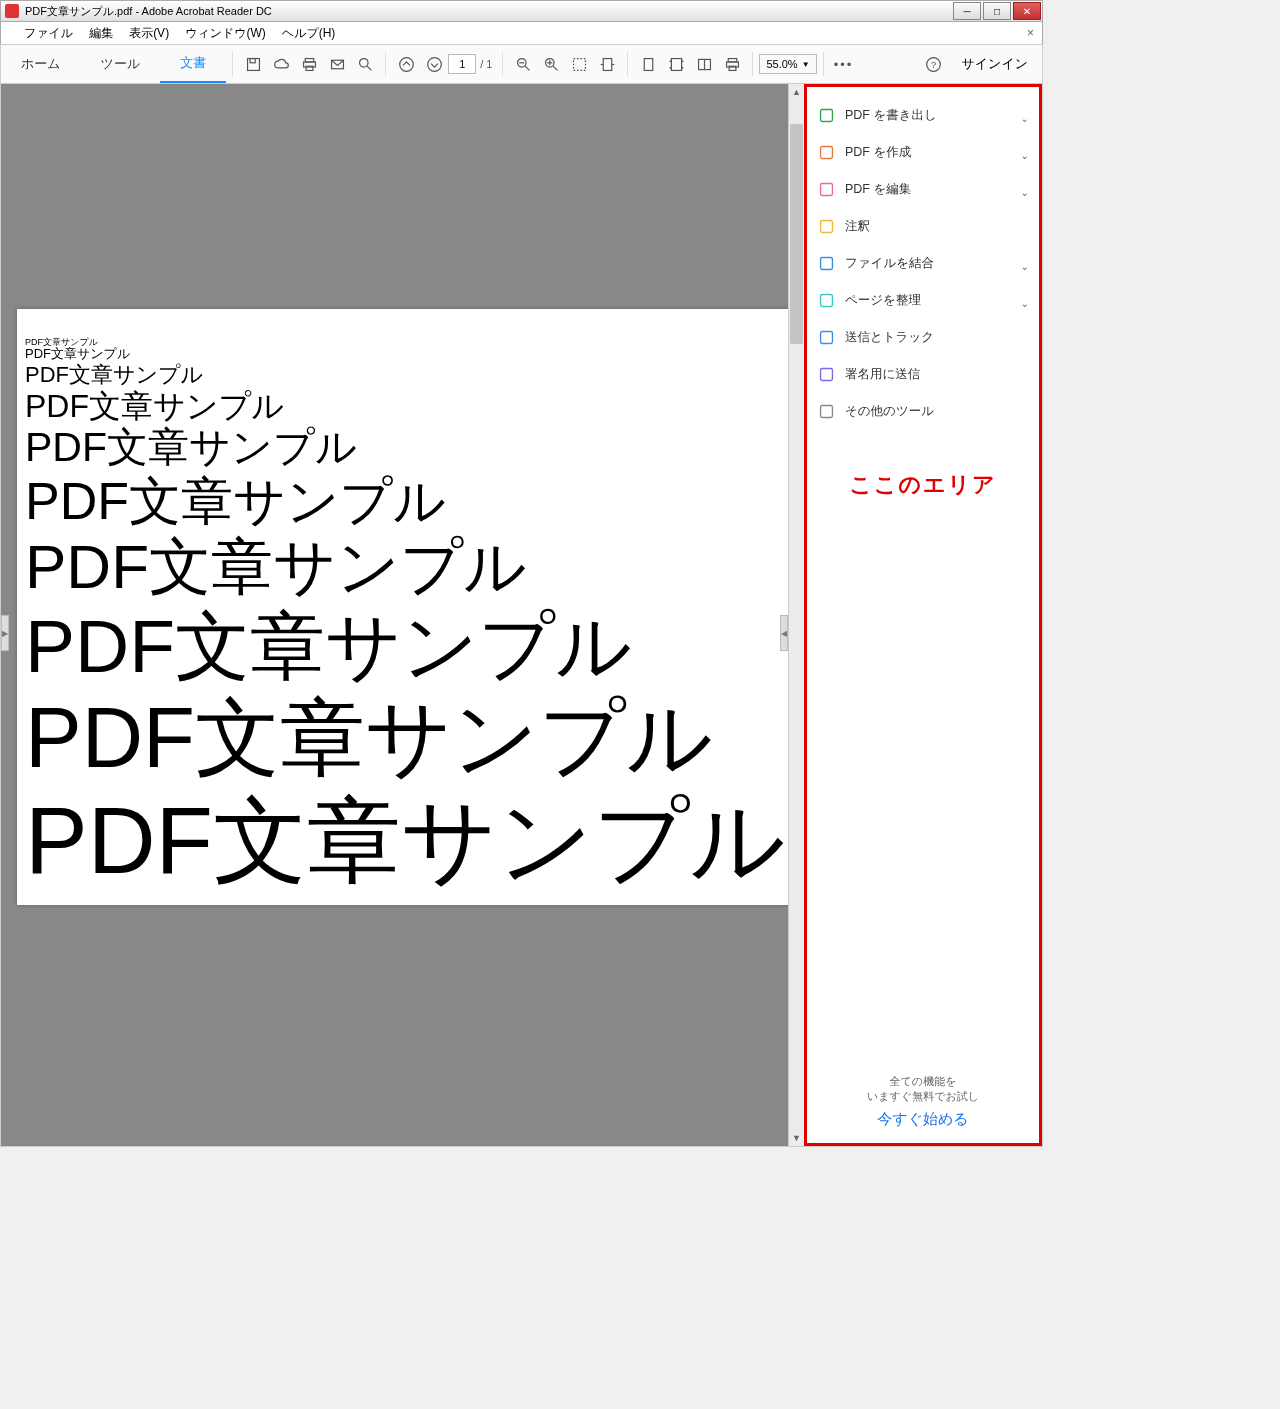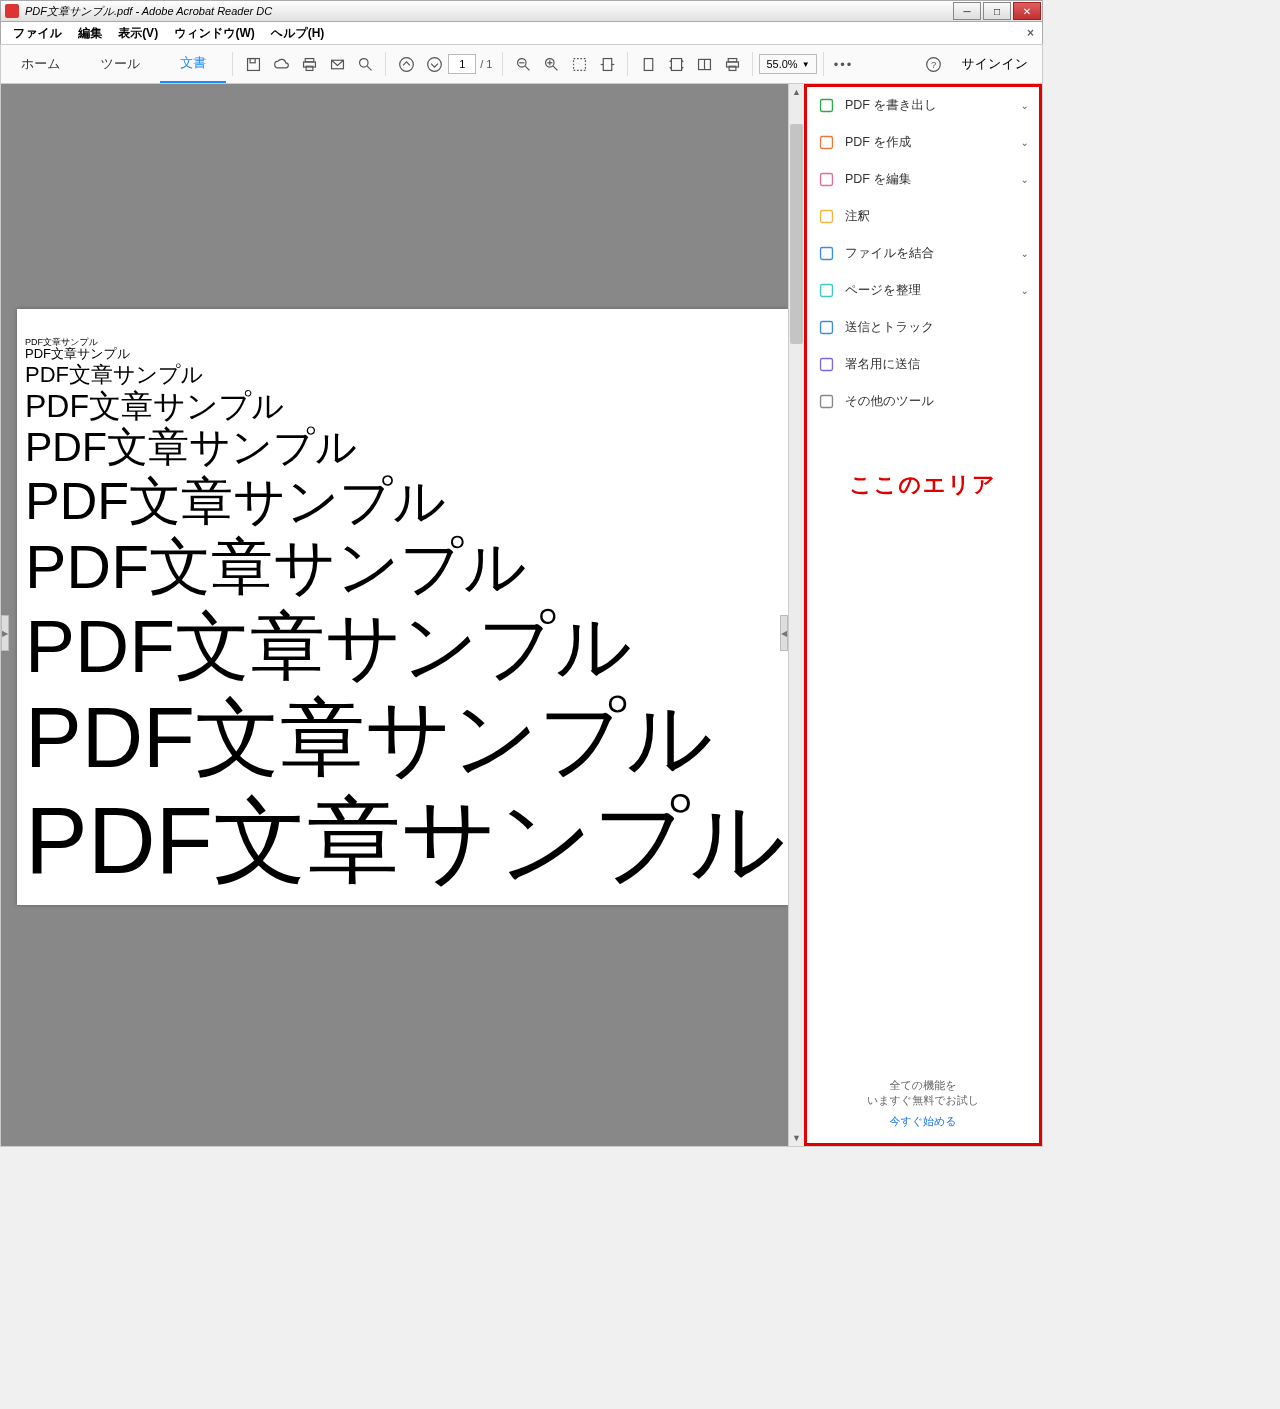--- a/index.html
+++ b/index.html
@@ -1,27 +1,27 @@
 <!DOCTYPE html>
 <html><head>
 <meta charset="utf-8">
 <style>
 * { margin: 0; padding: 0; box-sizing: border-box; font-family: "Meiryo", "Yu Gothic", sans-serif; }
 body { width: 1043px; height: 1147px; background: #f0f0f0; overflow: hidden; }
 
 
 .titlebar { height: 22px; background: linear-gradient(to bottom, #ffffff, #e0e0e0); border: 1px solid #aaa; display: flex; align-items: center; font-size: 11px; }
 .titlebar .app-icon { width: 14px; height: 14px; margin: 0 4px; background: #d33; border-radius: 2px; }
-.titlebar .title-text { flex: 1; padding-left: 2px; font-style: italic; }
+.titlebar .title-text { flex: 1; padding-left: 2px; }
 .titlebar .win-btns { display: flex; }
 .titlebar .win-btn { width: 28px; height: 18px; margin: 0 1px; border: 1px solid #888; background: linear-gradient(#fafafa,#ddd); display:flex; align-items:center; justify-content:center; font-size:10px; }
 .titlebar .win-btn.close { background: linear-gradient(#e06060,#c03030); color:#fff; border-color:#a02020; }
 
 
-.menubar { height: 22px; background: #fff; border-left:1px solid #aaa; border-right:1px solid #aaa; display:flex; align-items:center; font-size:12px; padding-left:4px;font-weight:bold; }
+.menubar { height: 22px; background: #fff; border-left:1px solid #aaa; border-right:1px solid #aaa; display:flex; align-items:center; font-size:12px; padding-left:15px; }
 .menubar .menu-item { padding: 2px 8px; cursor:pointer; }
 .menubar .menu-close { margin-left:auto; padding:0 8px; font-size:12px; color:#666; cursor:pointer; }
 
 
 .toolbar { height: 40px; background:#fafafa; border:1px solid #ccc; display:flex; align-items:center; font-size:13px; }
 .toolbar .tab { padding:0 20px; height:100%; display:flex; align-items:center; cursor:pointer; color:#333; }
 .toolbar .tab.active { border-bottom:2px solid #1a8cff; color:#1a8cff; }
 .toolbar .sep { width:1px; height:24px; background:#ddd; margin:0 6px; }
 .toolbar .icon-btn { width:28px; height:28px; display:flex; align-items:center; justify-content:center; color:#555; cursor:pointer; }
 .toolbar .icon-btn svg { width:17px; height:17px; fill:none; stroke:#555; stroke-width:1.4; }
@@ -41,27 +41,27 @@
 .doc-area .vscroll .arrow.down { bottom:0; }
 .side-toggle { position:absolute; top:50%; width:8px; height:36px; background:#ddd; border:1px solid #bbb; display:flex; align-items:center; justify-content:center; font-size:8px; color:#777; cursor:pointer; }
 .side-toggle.left { left:0; }
 .side-toggle.right { right:16px; }
 
 .page { background:#fff; width: calc(100% - 32px); margin-top:225px; padding:28px 8px 10px; min-height:580px; box-shadow:0 0 4px rgba(0,0,0,.3); }
 .page .line { white-space:nowrap; line-height:1.15; font-family: "Yu Gothic", "Meiryo", "MS PGothic", sans-serif; }
 
 
 .rpanel { width:238px; background:#fff; border:3px solid #e00000; display:flex; flex-direction:column; }
-.rpanel .tool-item { display:flex; align-items:center; height:37px; padding:0 10px; font-size:12.5px; color:#333; cursor:pointer; }
+.rpanel .tool-item { display:flex; align-items:flex-end; height:37px; padding:0 10px; font-size:12.5px; color:#333; cursor:pointer; }
 .rpanel .tool-item .ti-icon { width:18px; height:18px; margin-right:10px; display:flex; align-items:center; justify-content:center; }
 .rpanel .tool-item .chev { margin-left:auto; font-size:10px; color:#666; }
 .rpanel .annotation-label { color:#e00000; font-size:22px; font-weight:bold; text-align:center; margin-top:50px; letter-spacing:2px; }
 .rpanel .filler { flex:1; }
 .rpanel .footer { text-align:center; font-size:11px; color:#666; padding:8px 15px 14px; }
-.rpanel .footer .link { color:#1a73e8; font-size:11px; margin-top:6px; cursor:pointer; }
+.rpanel .footer .link { color:#1a73e8; font-size:15px; margin-top:6px; cursor:pointer; }
 
 svg.ico { width:17px; height:17px; }
 </style>
 </head>
 <body>
 
 <div class="titlebar">
   <div class="app-icon"></div>
   <div class="title-text">PDF文章サンプル.pdf - Adobe Acrobat Reader DC</div>
   <div class="win-btns">

